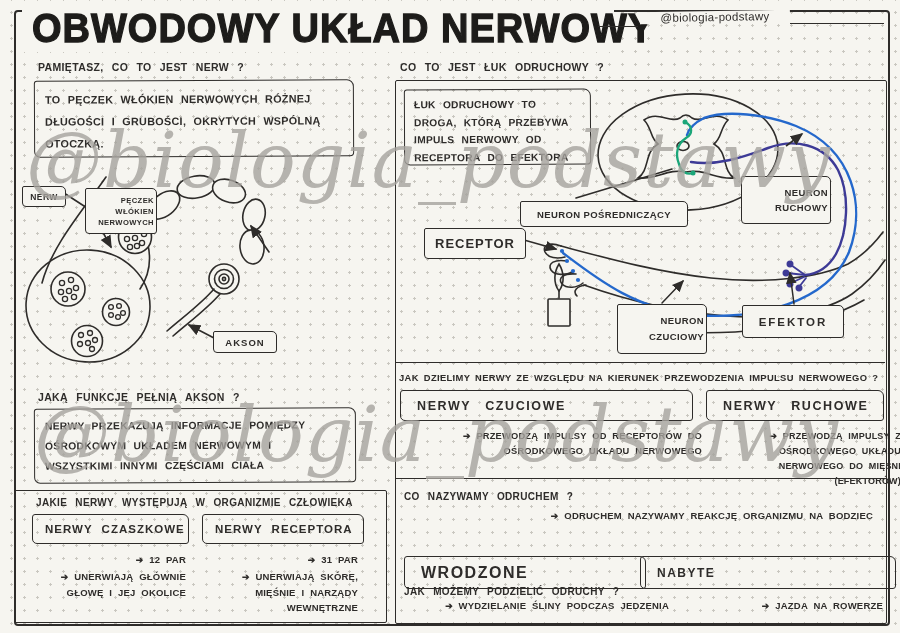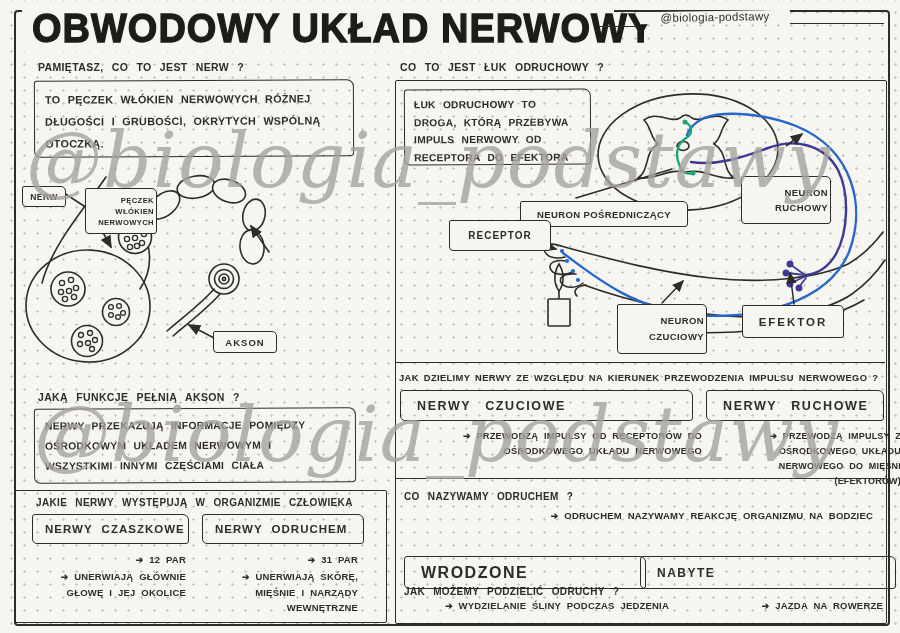--- a/index.html
+++ b/index.html
@@ -201,38 +201,38 @@
 
     <g stroke="#2e2c2a" stroke-width="1.5" fill="none" stroke-linecap="round">
       <path d="M128,158 L160,167" marker-end="url(#ah2)"></path>
       <path d="M266,221 L287,199" marker-end="url(#ah2)"></path>
       <path d="M398,222 L394,191" marker-end="url(#ah2)"></path>
     </g>
   </svg>
 
   <div class="abs abox" style="left:404px;top:89px;width:168px;height:68px;font-size:10.2px;line-height:17.5px;padding:6px 8px 0 9px;">ŁUK ODRUCHOWY TO DROGA, KTÓRĄ PRZEBYWA IMPULS NERWOWY OD RECEPTORA DO EFEKTORA</div>
   <div class="abs lblbox" style="left:520px;top:201px;width:166px;height:24px;font-size:9.5px;">NEURON POŚREDNICZĄCY</div>
-  <div class="abs lblbox" style="left:424px;top:220px;width:100px;height:29px;font-size:10px;letter-spacing:1px;margin-left:25px;">RECEPTOR</div>
+  <div class="abs lblbox" style="left:424px;top:228px;width:100px;height:29px;font-size:13px;letter-spacing:1px;">RECEPTOR</div>
   <div class="abs lblbox" style="left:741px;top:176px;width:84px;height:42px;font-size:9.5px;line-height:15px;padding:2px;">NEURON RUCHOWY</div>
   <div class="abs lblbox" style="left:617px;top:304px;width:84px;height:44px;font-size:9.5px;line-height:16px;padding:2px;">NEURON CZUCIOWY</div>
   <div class="abs lblbox" style="left:742px;top:305px;width:100px;height:31px;font-size:11.5px;letter-spacing:2px;">EFEKTOR</div>
 
   <div class="abs q" style="left:38px;top:391px;">JAKĄ FUNKCJĘ PEŁNIĄ AKSON ?</div>
   <div class="abs abox" style="left:34px;top:408px;width:300px;height:66px;line-height:20px;font-size:10.3px;">NERWY PRZEKAZUJĄ INFORMACJE POMIĘDZY OŚRODKOWYM UKŁADEM NERWOWYM I WSZYSTKIMI INNYMI CZĘŚCIAMI CIAŁA</div>
 
   <div class="abs q" style="left:399px;top:372px;font-size:9.4px;word-spacing:2px;">JAK DZIELIMY NERWY ZE WZGLĘDU NA KIERUNEK PRZEWODZENIA IMPULSU NERWOWEGO ?</div>
   <div class="abs banner" style="left:400px;top:390px;width:275px;height:29px;">NERWY CZUCIOWE</div>
   <div class="abs banner" style="left:706px;top:390px;width:160px;height:29px;">NERWY RUCHOWE</div>
   <div class="abs bullet" style="left:399px;top:429px;width:288px;font-size:9.3px;">PRZEWODZĄ IMPULSY OD RECEPTORÓW DO OŚRODKOWEGO UKŁADU NERWOWEGO</div>
   <div class="abs bullet" style="left:700px;top:429px;width:186px;font-size:9px;">PRZEWODZĄ IMPULSY Z OŚRODKOWEGO UKŁADU NERWOWEGO DO MIĘŚNI (EFEKTORÓW)</div>
 
   <div class="abs blframe"></div>
   <div class="abs q" style="left:36px;top:497px;font-size:10px;">JAKIE NERWY WYSTĘPUJĄ W ORGANIZMIE CZŁOWIEKA</div>
   <div class="abs banner" style="left:32px;top:514px;width:143px;height:28px;font-size:11.5px;letter-spacing:1px;word-spacing:5px;padding-left:12px;">NERWY CZASZKOWE</div>
-  <div class="abs banner" style="left:202px;top:514px;width:148px;height:28px;font-size:11.5px;letter-spacing:1px;word-spacing:5px;padding-left:12px;">NERWY ODRUCHEM</div>
+  <div class="abs banner" style="left:202px;top:514px;width:148px;height:28px;font-size:11.5px;letter-spacing:1px;word-spacing:5px;padding-left:12px;">NERWY RECEPTORA</div>
   <div class="abs bcol" style="left:36px;top:552px;width:150px;">
     <div class="bullet">12 PAR</div>
     <div class="bullet">UNERWIAJĄ GŁÓWNIE GŁOWĘ I JEJ OKOLICE</div>
   </div>
   <div class="abs bcol" style="left:206px;top:552px;width:152px;">
     <div class="bullet">31 PAR</div>
     <div class="bullet">UNERWIAJĄ SKÓRĘ, MIĘŚNIE I NARZĄDY WEWNĘTRZNE</div>
   </div>
 
   <div class="abs q" style="left:404px;top:491px;font-size:10px;">CO NAZYWAMY ODRUCHEM ?</div>

